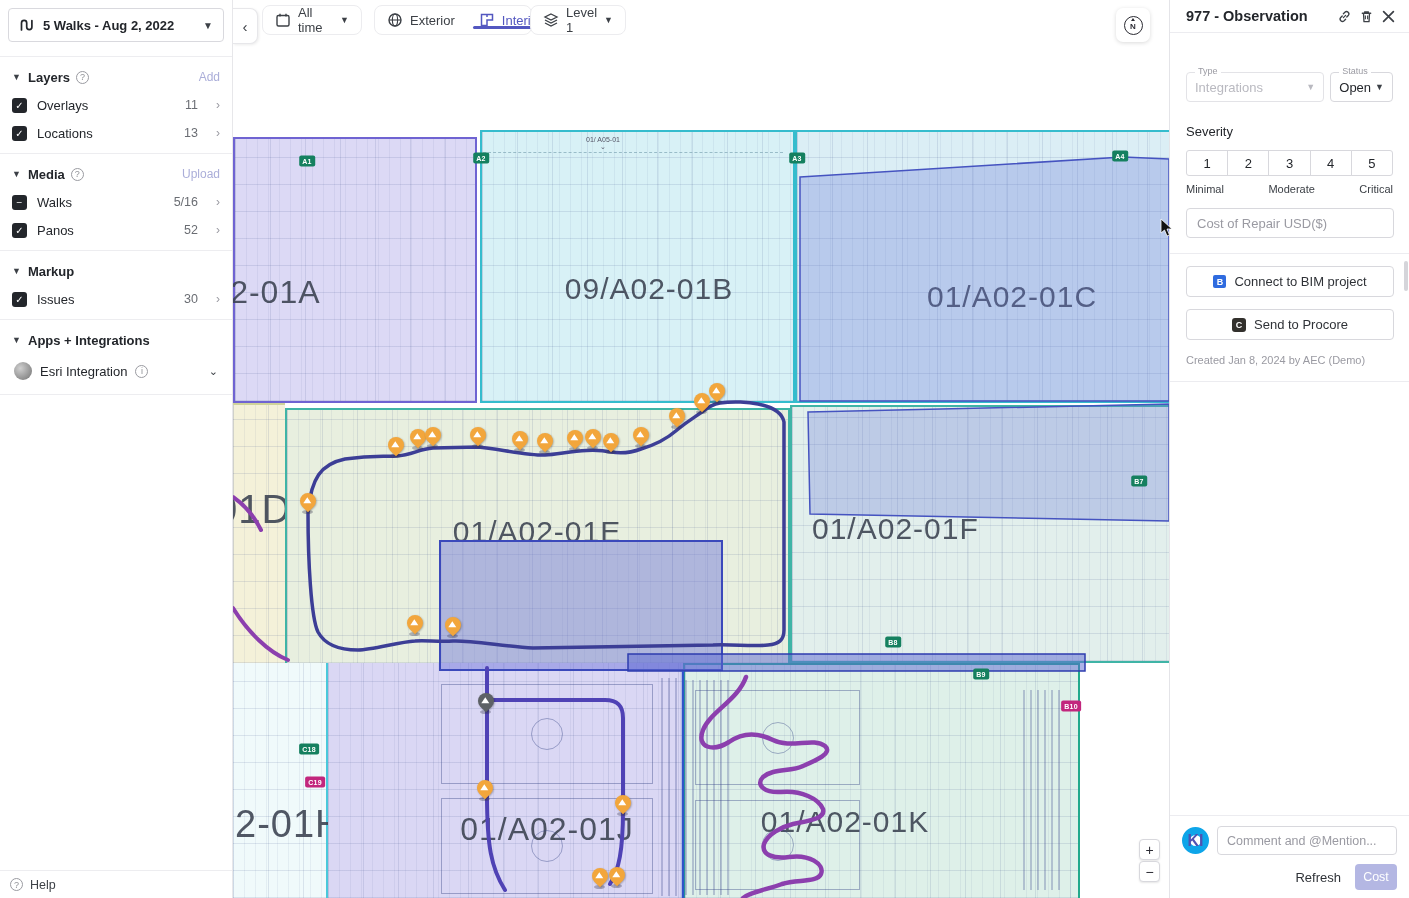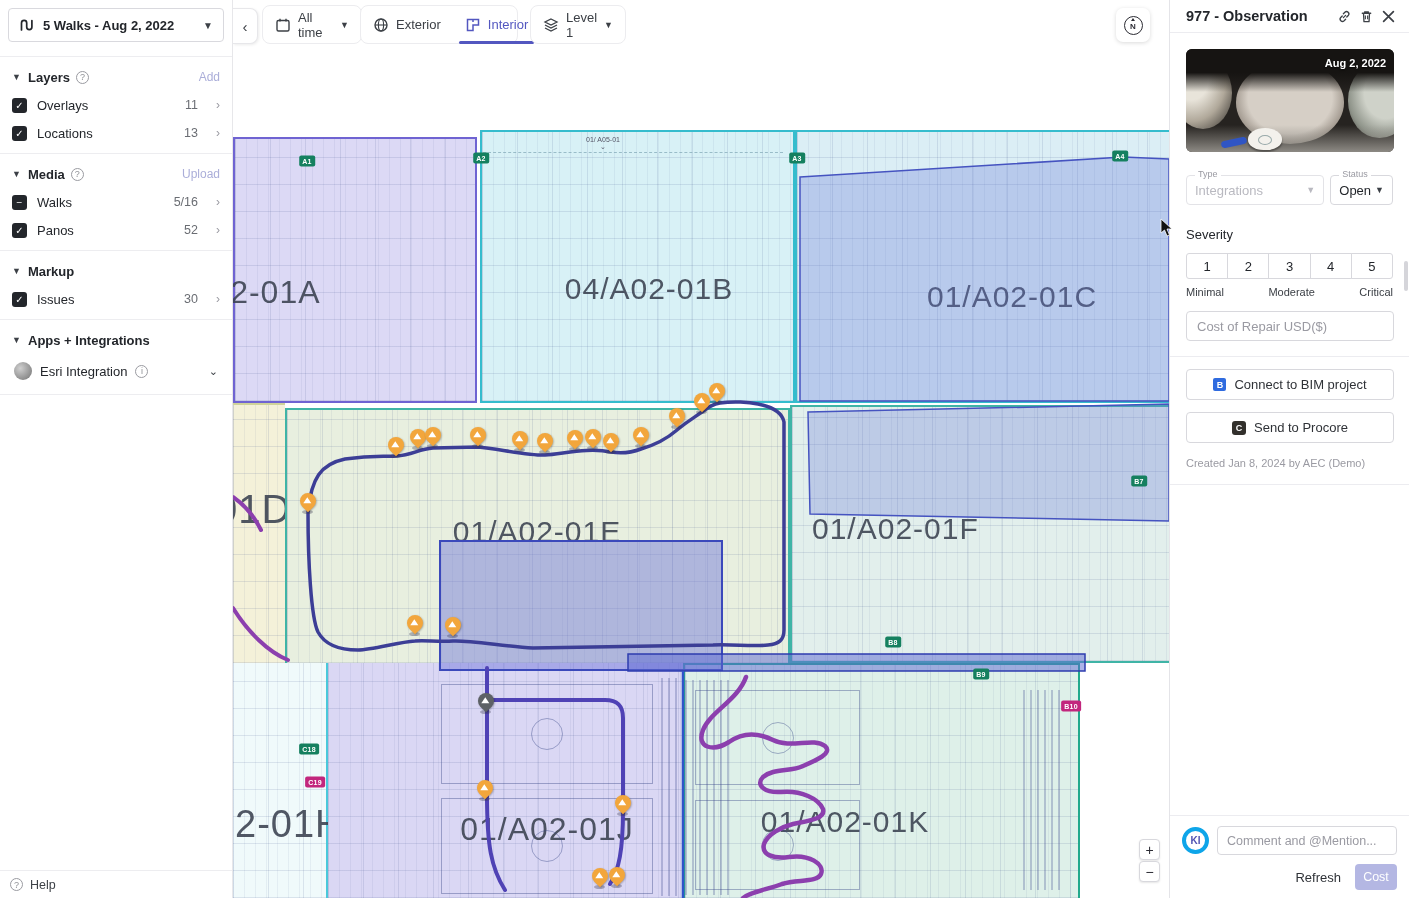--- a/index.html
+++ b/index.html
@@ -64,21 +64,21 @@
   .court::after { content:""; position:absolute; left:50%; top:50%; width:30px; height:30px;
     transform:translate(-50%,-50%); border:1px solid rgba(52,68,132,.4); border-radius:50%; }
   .bleach { position:absolute; z-index:3; background:repeating-linear-gradient(90deg,
       rgba(58,70,140,.28) 0 2px, transparent 2px 7px); }
 
   
   .back-tab { position:absolute; left:0; top:8px; width:25px; height:36px; background:#fff;
     border:1px solid #e7e7ea; border-left:none; border-radius:0 8px 8px 0;
     box-shadow:1px 1px 3px rgba(0,0,0,.08); display:flex; align-items:center; justify-content:center;
     font-size:15px; color:#3c4046; cursor:pointer; z-index:20; }
-  .fcard { position:absolute; top:5px; height:39px; background:#fff; border:1px solid #ececef;
+  .fcard { position:absolute; top:5px; height:30px; background:#fff; border:1px solid #ececef;
     border-radius:8px; display:flex; align-items:stretch; z-index:20; }
   .fitem { display:flex; align-items:center; gap:7px; padding:0 12px; font-size:13px;
     color:#3c4046; cursor:pointer; position:relative; }
   .fitem .caret { font-size:9px; color:#3c4046; }
   .fitem.active { color:#5357c0; }
   .fitem.active::after { content:""; position:absolute; left:6px; right:6px; bottom:-1px;
     height:3px; background:#5357c0; border-radius:2px; }
   .icon16 { width:16px; height:16px; flex-shrink:0; }
   .compass-btn { position:absolute; left:883px; top:8px; width:34px; height:34px; background:#fff;
     border-radius:7px; box-shadow:0 1px 4px rgba(0,0,0,.15); display:flex; align-items:center;
@@ -156,22 +156,22 @@
     font-size:13px; color:#2f3237; cursor:pointer; }
   .bim-ic { width:13px; height:13px; background:#2f6bdf; border-radius:2px; color:#fff;
     font-size:9px; font-weight:bold; display:flex; align-items:center; justify-content:center; }
   .proc-ic { width:14px; height:14px; background:#32302c; border-radius:3px; color:#fff;
     font-size:9px; font-weight:bold; display:flex; align-items:center; justify-content:center; }
   .created { margin-top:14px; font-size:11px; color:#9a9aa2; }
   .p-scroll { position:absolute; right:1px; top:228px; width:4px; height:30px; background:#d5d5da;
     border-radius:2px; }
   .p-footer { border-top:1px solid #ececf0; padding:10px 12px 8px; }
   .comment-row { display:flex; align-items:center; gap:8px; }
-  .avatar { width:27px; height:27px; border:4px solid #0ea5e9; border-radius:50%; color:#4f52b2;
-    font-size:10px; font-weight:bold; display:flex; align-items:center; justify-content:center; flex-shrink:0; }
+  .avatar { width:27px; height:27px; border:8px solid #0ea5e9; border-radius:50%; color:#4f52b2;
+    font-size:16px; font-weight:bold; display:flex; align-items:center; justify-content:center; flex-shrink:0; }
   .comment-input { flex:1; height:29px; border:1px solid #d8d8dd; border-radius:4px; padding:0 9px;
     font-size:12.5px; font-family:"Liberation Sans",sans-serif; min-width:0; }
   .comment-input::placeholder { color:#9a9aa2; }
   .footer-actions { display:flex; justify-content:flex-end; align-items:center; gap:14px; margin-top:9px; }
   .refresh-btn { font-size:13px; color:#2f3237; cursor:pointer; }
   .send-btn { width:42px; height:26px; background:#b4b7e3; color:#fff; font-size:12.5px;
     border:none; border-radius:4px; cursor:pointer; }
   .cursor { position:absolute; z-index:90; }
 </style>
 </head>
@@ -258,21 +258,21 @@
       <span class="hlabel">Help</span>
     </div>
   </div>
 
   <div class="map">
 
     <div class="zone bp" style="left:0;top:137px;width:244px;height:266px;background-color:#dcd9f5;border:2px solid #6f63d2;">
       <span class="zlabel" style="left:-46px;top:135px;font-size:32px;">A02-01A</span>
     </div>
     <div class="zone bp" style="left:247px;top:130px;width:315px;height:273px;background-color:#d8f1f6;border:2px solid #35bccd;">
-      <span class="zlabel center" style="left:167px;top:140px;font-size:30px;">04/A02-01B</span>
+      <span class="zlabel center" style="left:167px;top:140px;font-size:30px;">09/A02-01B</span>
     </div>
     <div class="zone bp" style="left:562px;top:130px;width:374px;height:273px;background-color:#dbeef5;border:2px solid #35bccd;border-right:none;">
       <span class="zlabel center" style="left:215px;top:148px;font-size:30px;">01/A02-01C</span>
     </div>
     <div class="zone bp" style="left:0;top:403px;width:52px;height:260px;background-color:#f4f1d9;border-top:2px solid #cfd39a;">
       <span class="zlabel" style="left:-18px;top:82px;font-size:40px;">01D</span>
     </div>
     <div class="zone bp" style="left:52px;top:408px;width:505px;height:257px;background-color:#e8efdf;border:2px solid #3fb4a6;">
       <span class="zlabel center" style="left:250px;top:105px;font-size:30px;">01/A02-01E</span>
     </div>
@@ -472,21 +472,21 @@
         <svg class="icon16" viewBox="0 0 16 16">
           <rect x="2" y="3.5" width="12" height="10.5" rx="1.5" fill="none" stroke="#3c4046" stroke-width="1.4"></rect>
           <line x1="5" y1="1.8" x2="5" y2="4.5" stroke="#3c4046" stroke-width="1.4"></line>
           <line x1="11" y1="1.8" x2="11" y2="4.5" stroke="#3c4046" stroke-width="1.4"></line>
         </svg>
         <span>All time</span>
         <span class="caret">▼</span>
       </div>
     </div>
 
-    <div class="fcard" style="left:127px;width:158px;">
+    <div class="fcard" style="left:141px;width:158px;align-items:center;">
       <div class="fitem">
         <svg class="icon16" viewBox="0 0 16 16">
           <circle cx="8" cy="8" r="6" fill="none" stroke="#3c4046" stroke-width="1.4"></circle>
           <ellipse cx="8" cy="8" rx="2.6" ry="6" fill="none" stroke="#3c4046" stroke-width="1.1"></ellipse>
           <line x1="2" y1="8" x2="14" y2="8" stroke="#3c4046" stroke-width="1.1"></line>
         </svg>
         <span>Exterior</span>
       </div>
       <div class="fitem active">
         <svg class="icon16" viewBox="0 0 16 16">
@@ -539,30 +539,20 @@
         </svg>
       </span>
       <span class="hicon">
         <svg width="13" height="13" viewBox="0 0 12 12">
           <path d="M1.5 1.5 L10.5 10.5 M10.5 1.5 L1.5 10.5" stroke="#3c4046" stroke-width="1.6" stroke-linecap="round"></path>
         </svg>
       </span>
     </div>
 
     <div class="p-body">
-      <div class="photo">
-        <div class="ph-left"></div>
-        <div class="ph-right"></div>
-        <div class="ph-room"></div>
-        <div class="ph-ceiling"></div>
-        <div class="ph-floor"></div>
-        <div class="ph-arm"></div>
-        <div class="ph-robot"></div>
-        <span class="ph-date">Aug 2, 2022</span>
-      </div>
 
       <div class="field-row">
         <div class="fld disabled type-fld">
           <span class="flabel">Type</span>
           <span class="fvalue">Integrations</span>
           <span class="fcaret">▼</span>
         </div>
         <div class="fld status-fld">
           <span class="flabel">Status</span>
           <span class="fvalue">Open</span>

